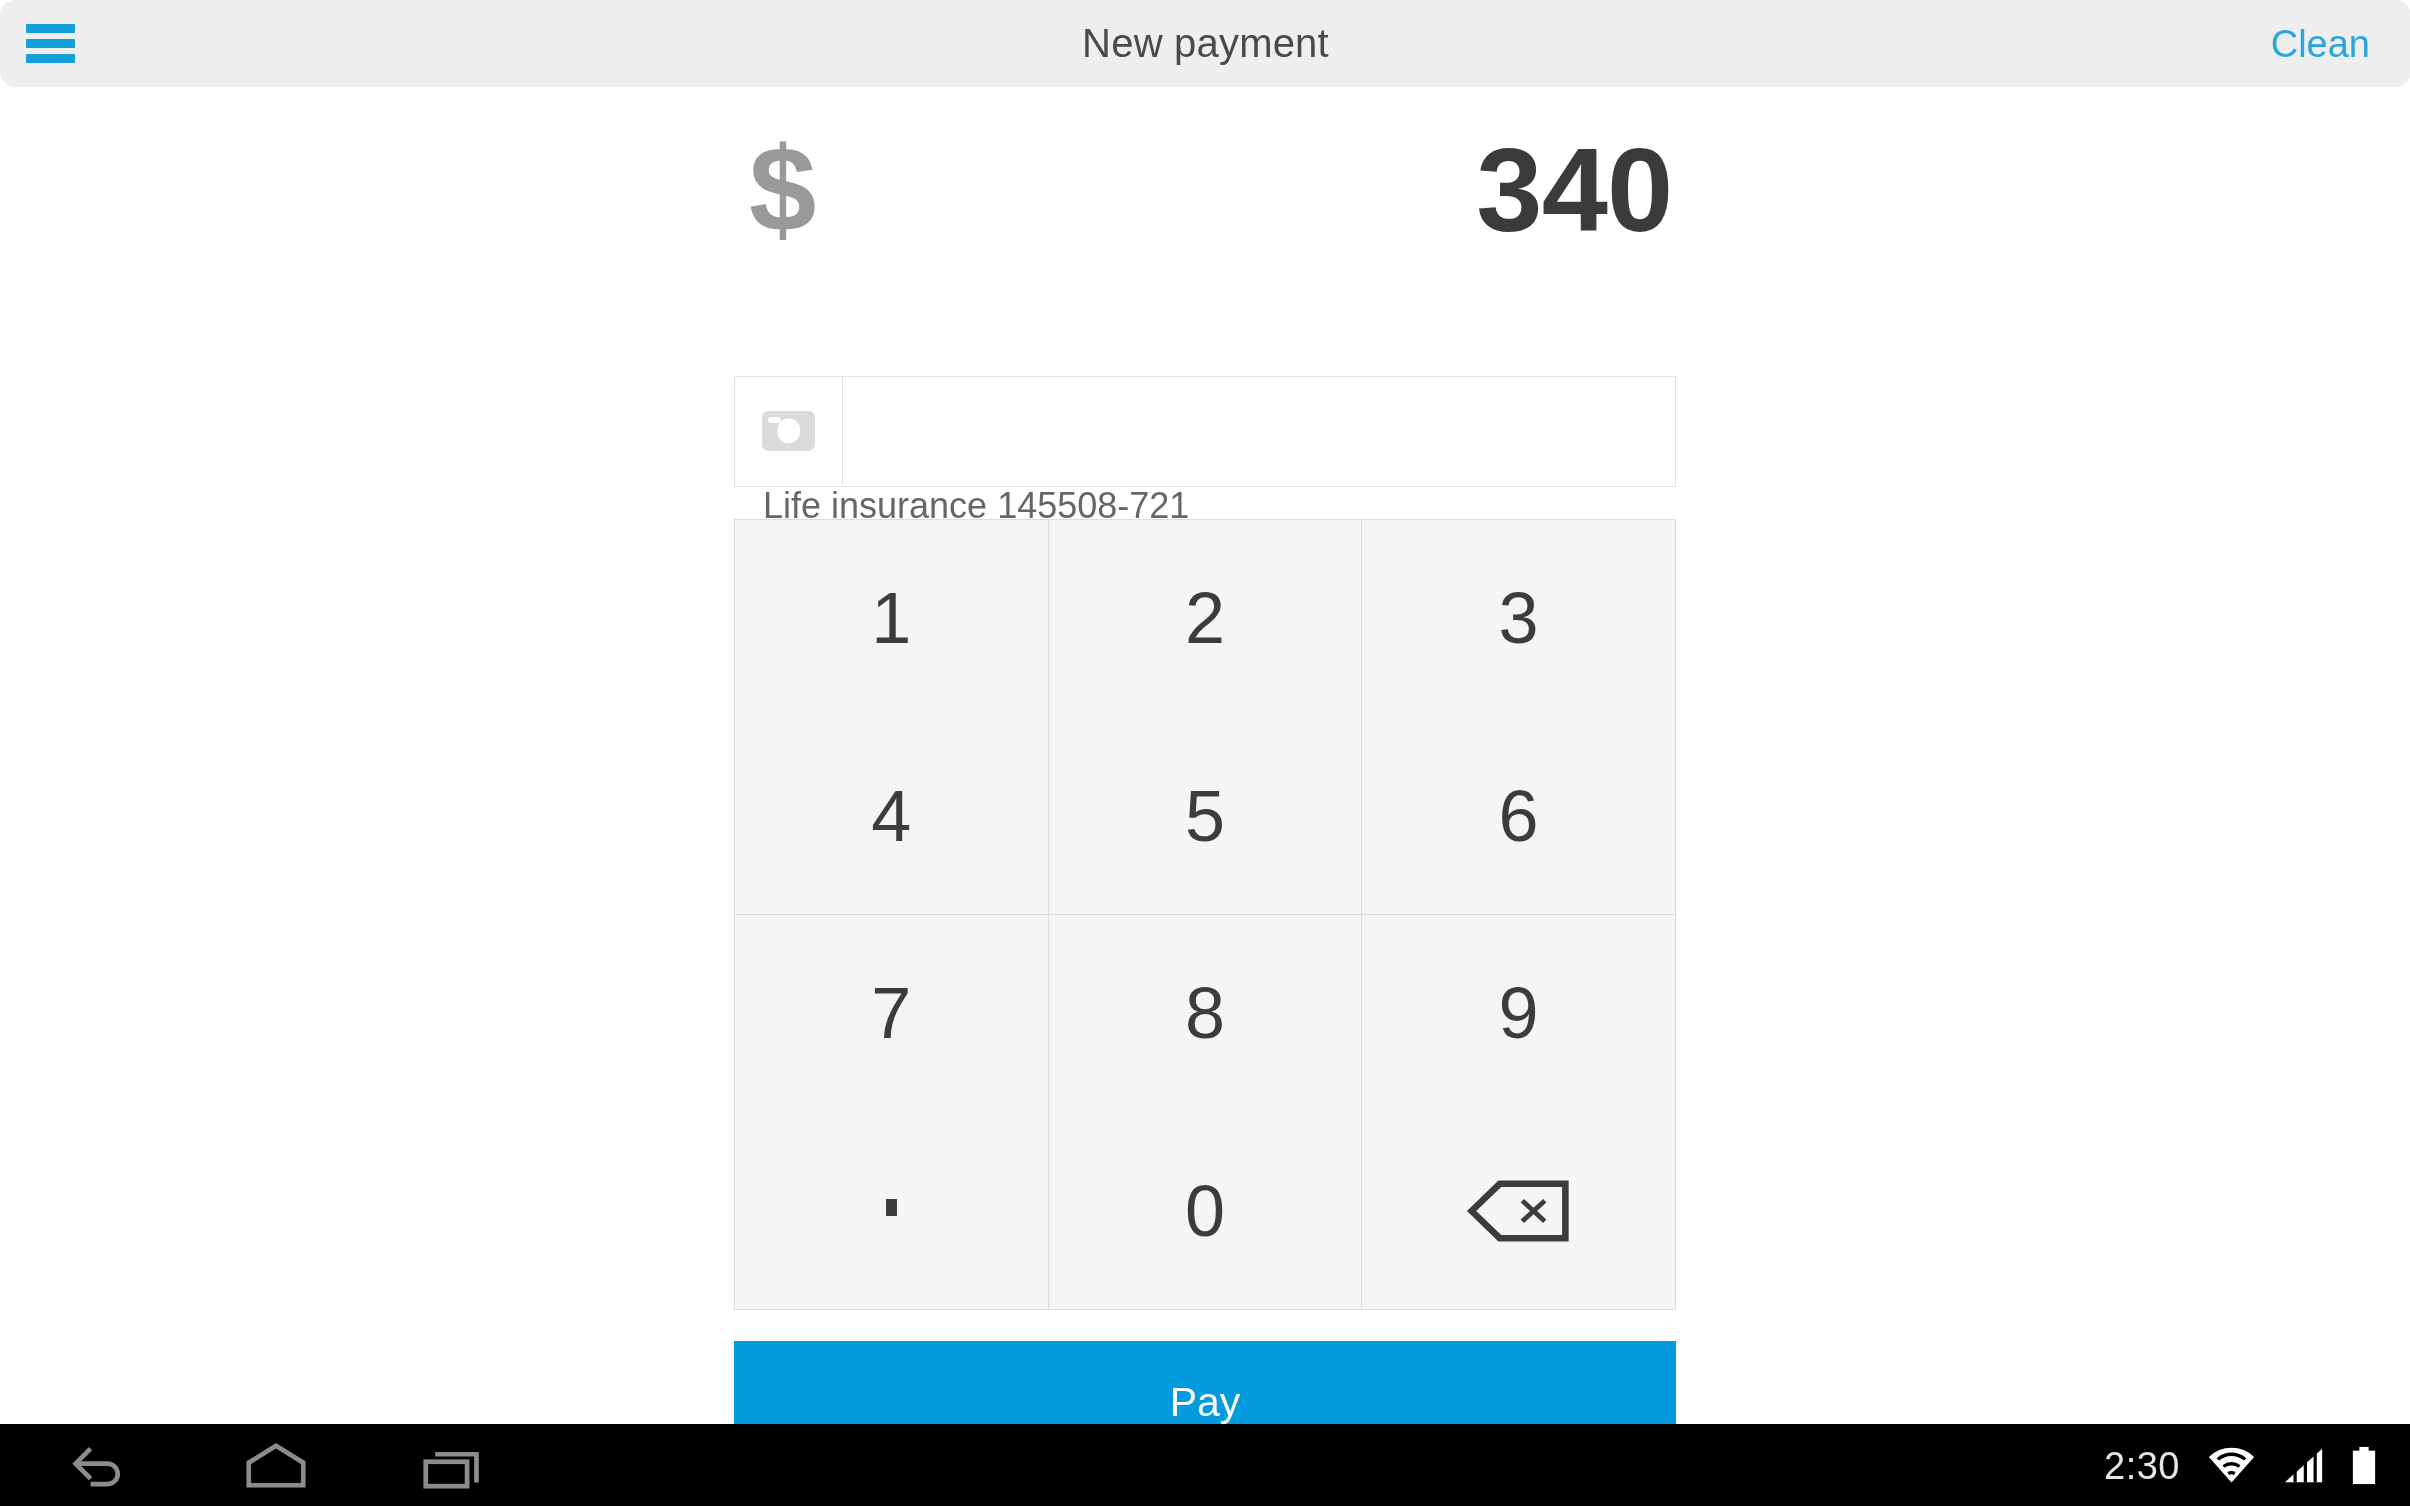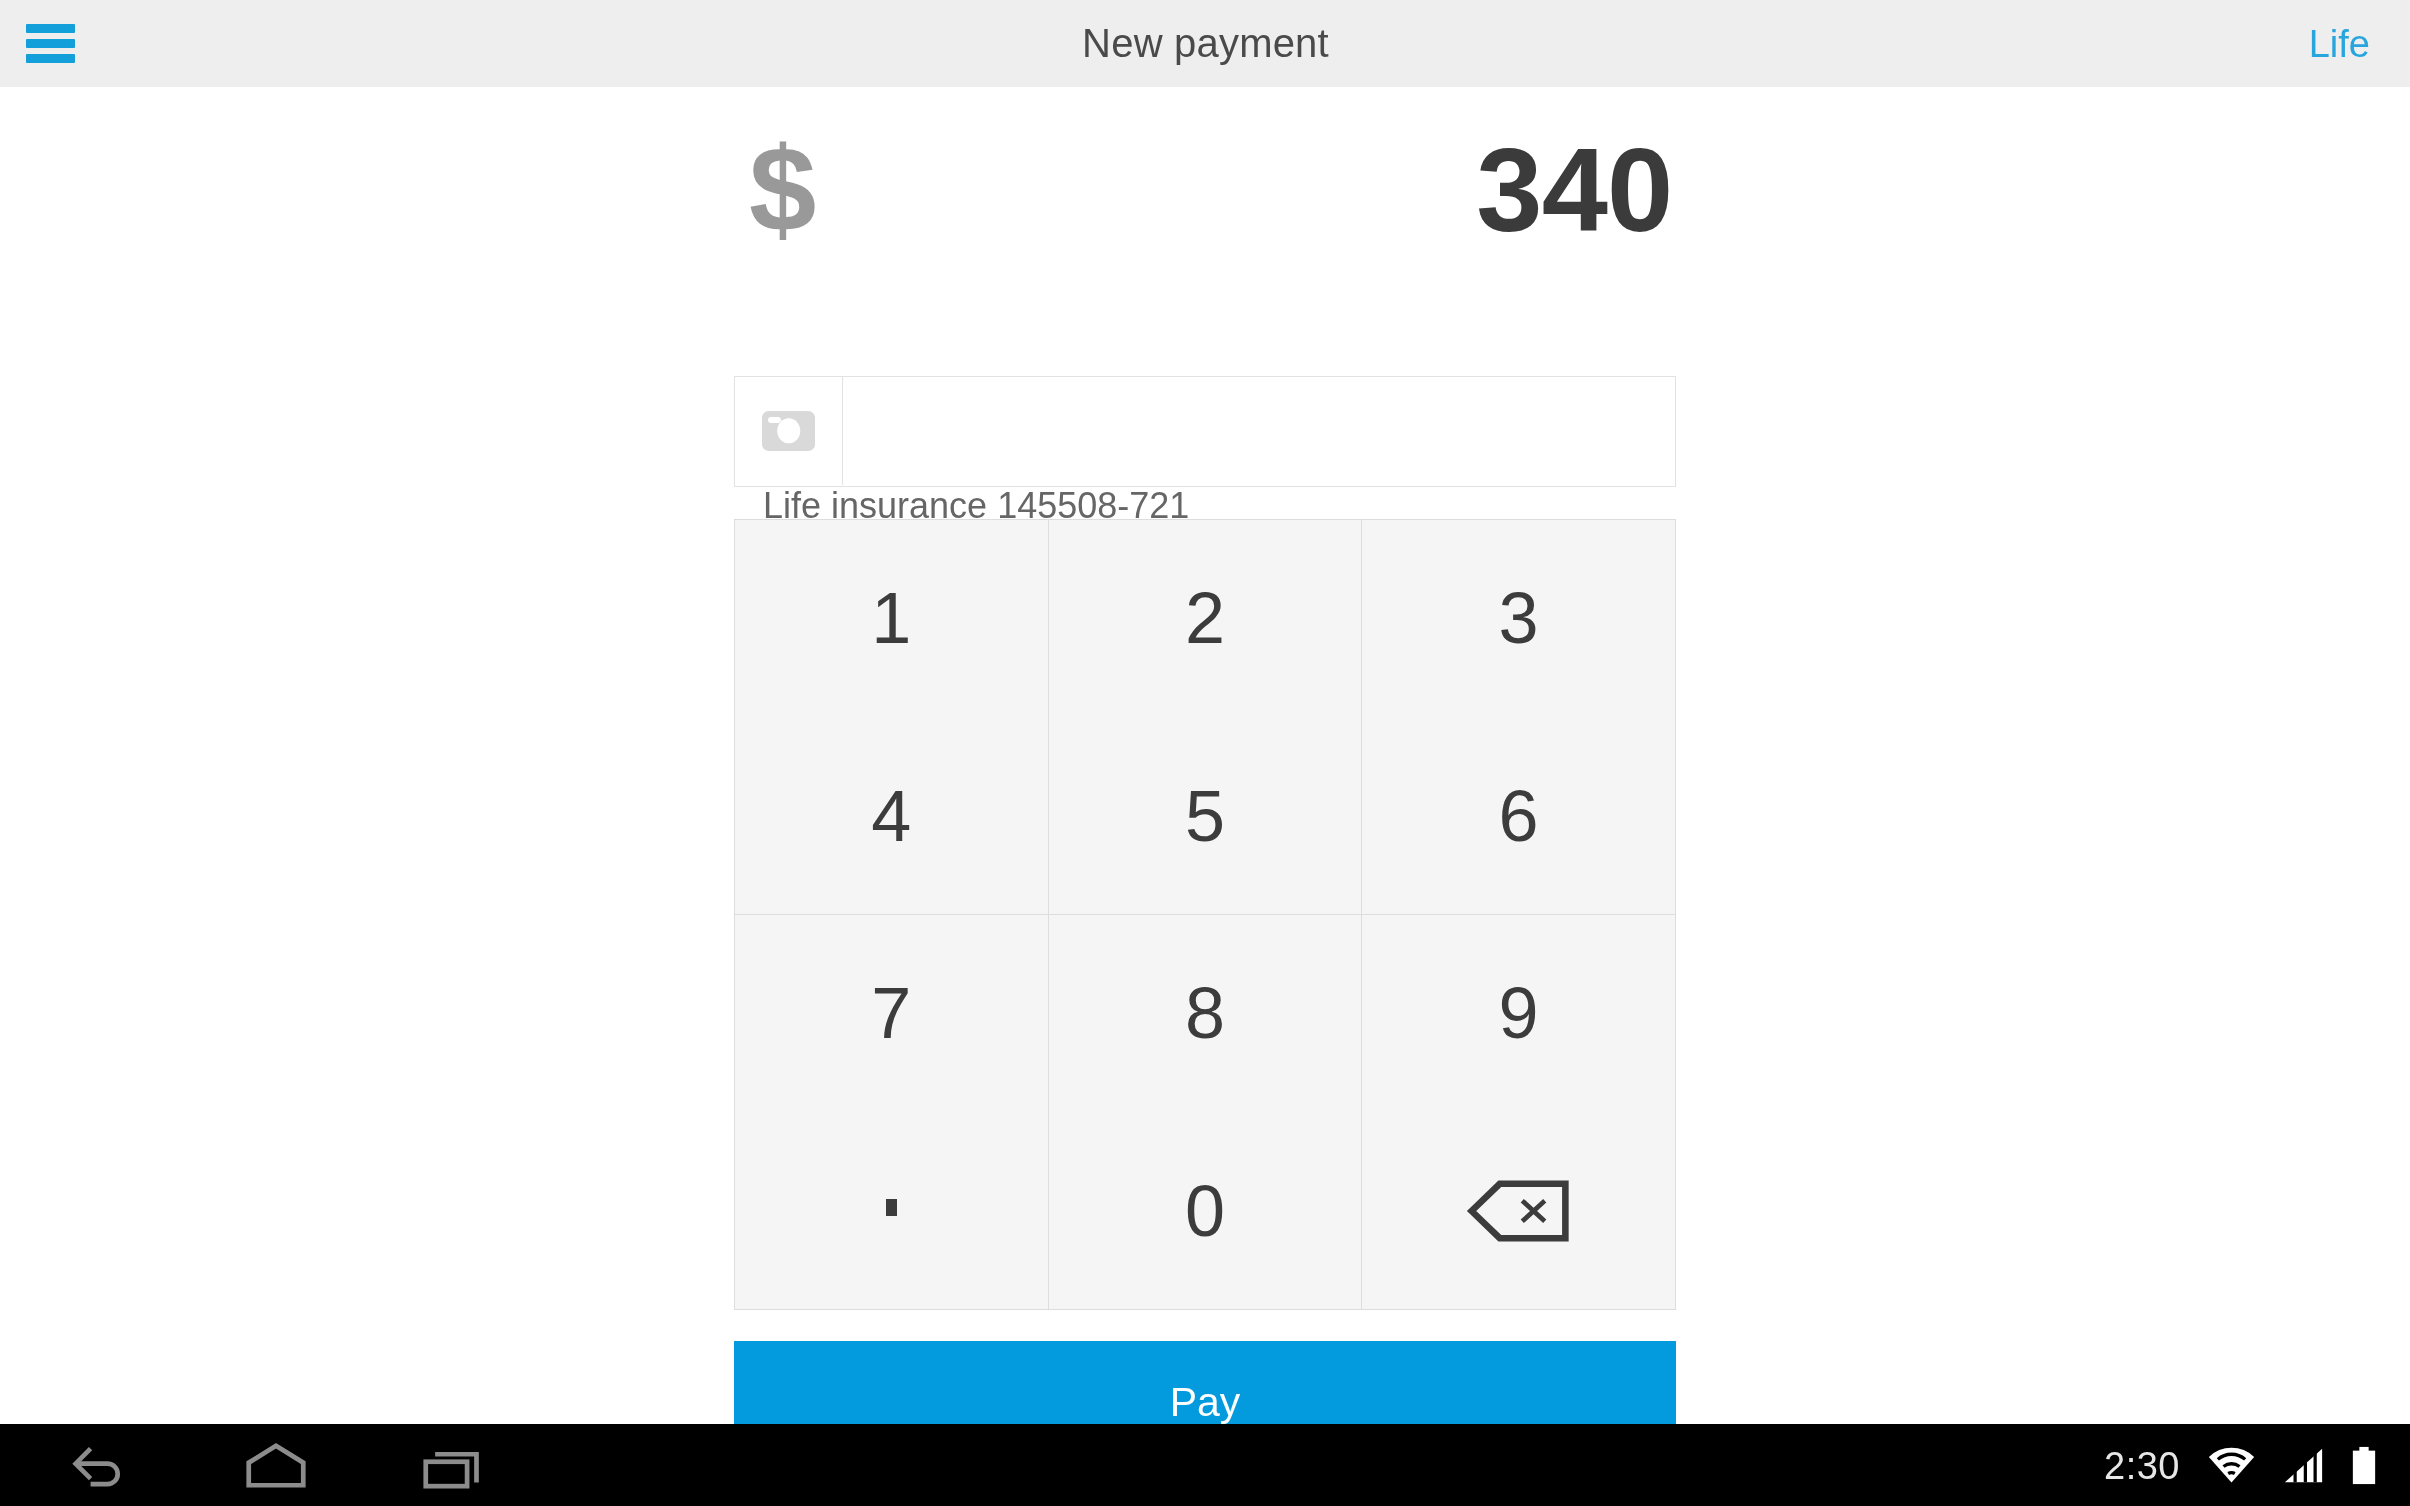--- a/index.html
+++ b/index.html
@@ -22,20 +22,21 @@
   }
 
   
   .actionbar {
     position: relative;
     height: 87px;
     flex: 0 0 87px;
     background: #eeeeee;
     display: flex;
     align-items: center;
+    border-radius: 15px;
   }
 
   .hamburger {
     position: absolute;
     left: 26px;
     top: 50%;
     transform: translateY(-50%);
     width: 49px;
     height: 40px;
     display: flex;
@@ -269,21 +270,21 @@
 
 <div class="screen">
 
   <div class="actionbar">
     <div class="hamburger">
       <span></span>
       <span></span>
       <span></span>
     </div>
     <div class="actionbar-title">New payment</div>
-    <div class="actionbar-action">Life</div>
+    <div class="actionbar-action">Clean</div>
   </div>
 
   <div class="content">
 
     <div class="amount-row">
       <div class="currency">$</div>
       <div class="amount-value">340</div>
     </div>
 
     <div class="item-row">

